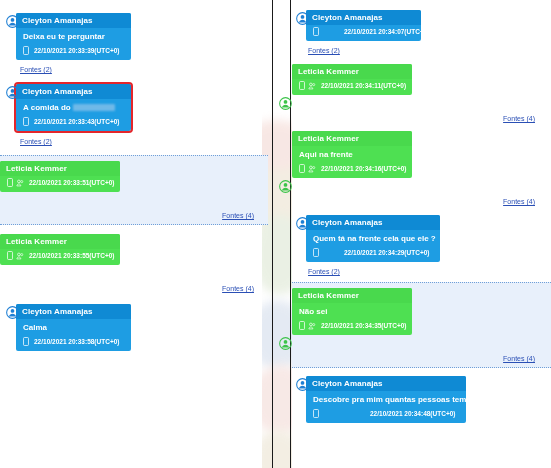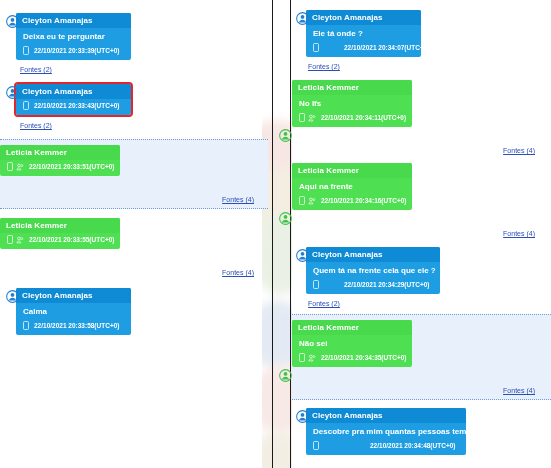--- a/index.html
+++ b/index.html
@@ -155,20 +155,21 @@
       <div class="row">
         <span class="avatar left">
           <svg viewBox="0 0 16 16" width="13" height="13">
               <circle cx="8" cy="8" r="7.2" fill="none" stroke="#1e7fd4" stroke-width="1.3"></circle>
               <circle cx="8" cy="6" r="2.3" fill="#1e7fd4"></circle>
               <path d="M3.6 13c.7-2.4 2.3-3.4 4.4-3.4s3.7 1 4.4 3.4z" fill="#1e7fd4"></path>
             </svg>
         </span>
         <div class="bubble in redbox" style="width:115px;">
           <div class="bub-head">Cleyton Amanajas</div>
+          <div class="bub-body"><span>A comida do</span> <span class="redact"></span></div>
           <div class="bub-foot">
             <span class="ico">
                 <svg viewBox="0 0 8 12" width="6" height="9">
                   <rect x=".7" y=".7" width="6.6" height="10.6" rx="1.2" fill="none" stroke="#fff" stroke-width="1"></rect>
                 </svg>
               </span>
             <span class="ts">22/10/2021 20:33:43(UTC+0)</span>
           </div>
         </div>
       </div>
@@ -275,41 +276,39 @@
       <div class="row">
         <span class="avatar left">
           <svg viewBox="0 0 16 16" width="13" height="13">
               <circle cx="8" cy="8" r="7.2" fill="none" stroke="#1e7fd4" stroke-width="1.3"></circle>
               <circle cx="8" cy="6" r="2.3" fill="#1e7fd4"></circle>
               <path d="M3.6 13c.7-2.4 2.3-3.4 4.4-3.4s3.7 1 4.4 3.4z" fill="#1e7fd4"></path>
             </svg>
         </span>
         <div class="bubble in" style="width:115px;">
           <div class="bub-head">Cleyton Amanajas</div>
-          <div class="bub-body">Ele tá onde ?</div>
           <div class="bub-foot pad-ts">
             <span class="ico">
                 <svg viewBox="0 0 8 12" width="6" height="9">
                   <rect x=".7" y=".7" width="6.6" height="10.6" rx="1.2" fill="none" stroke="#fff" stroke-width="1"></rect>
                 </svg>
               </span>
             <span class="ts">22/10/2021 20:34:07(UTC+0)</span>
           </div>
         </div>
       </div>
       <div class="src-row" style="padding:5px 0 0 12px;">
         <a class="sources" href="#">Fontes (2)</a>
       </div>
     </div>
 
     <div class="msg-block" style="margin-top:9px;padding:0 9px 0 0;width:259px;box-sizing:border-box;">
       <div class="row right">
         <div class="bubble out" style="width:120px;">
           <div class="bub-head">Leticia Kemmer</div>
-          <div class="bub-body">No Ifs</div>
           <div class="bub-foot">
             <span class="ico">
                 <svg viewBox="0 0 8 12" width="6" height="9">
                   <rect x=".7" y=".7" width="6.6" height="10.6" rx="1.2" fill="none" stroke="#fff" stroke-width="1"></rect>
                 </svg>
               </span>
             <span class="ico">
                 <svg viewBox="0 0 12 12" width="8" height="8">
                   <circle cx="4.3" cy="3.6" r="2" fill="none" stroke="#fff" stroke-width="1"></circle>
                   <path d="M1.3 10.4c.3-2 1.5-3 3-3s2.7 1 3 3z" fill="none" stroke="#fff" stroke-width="1"></path>

